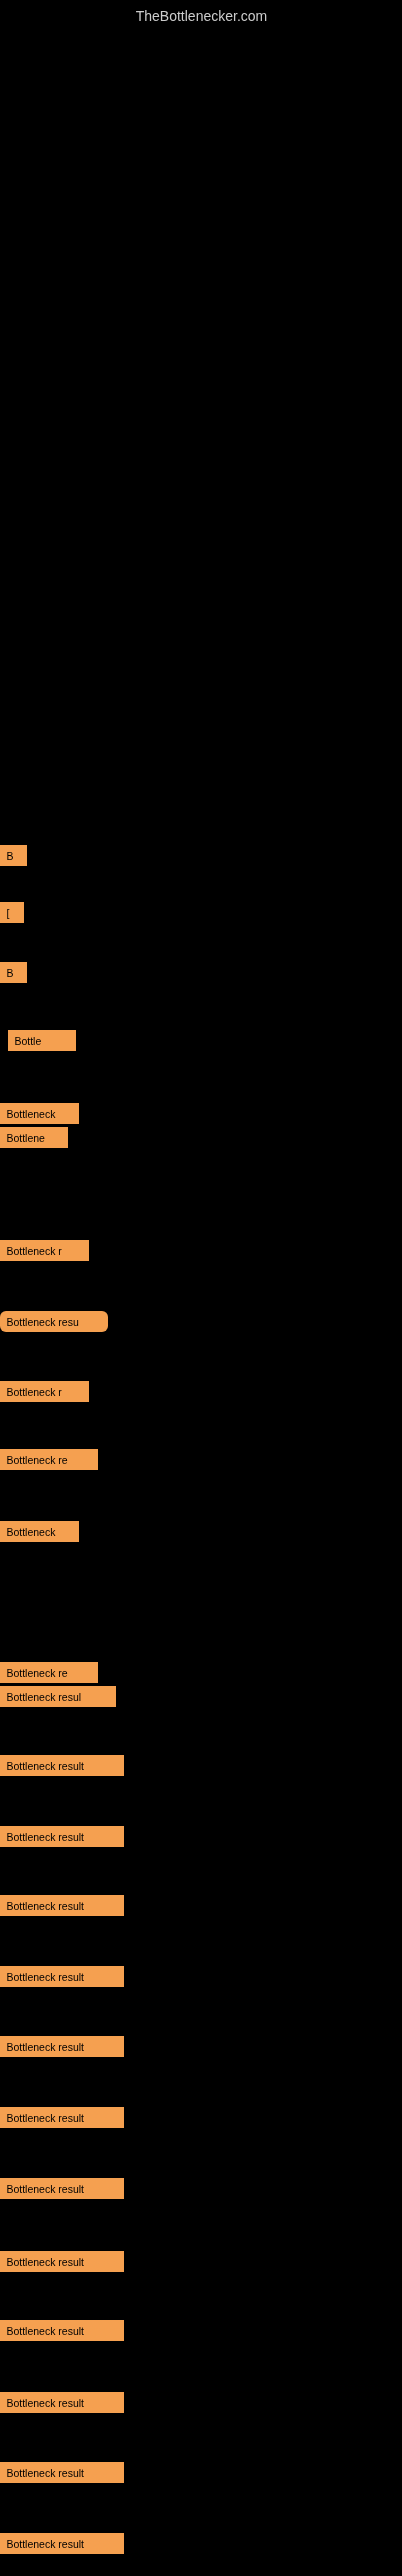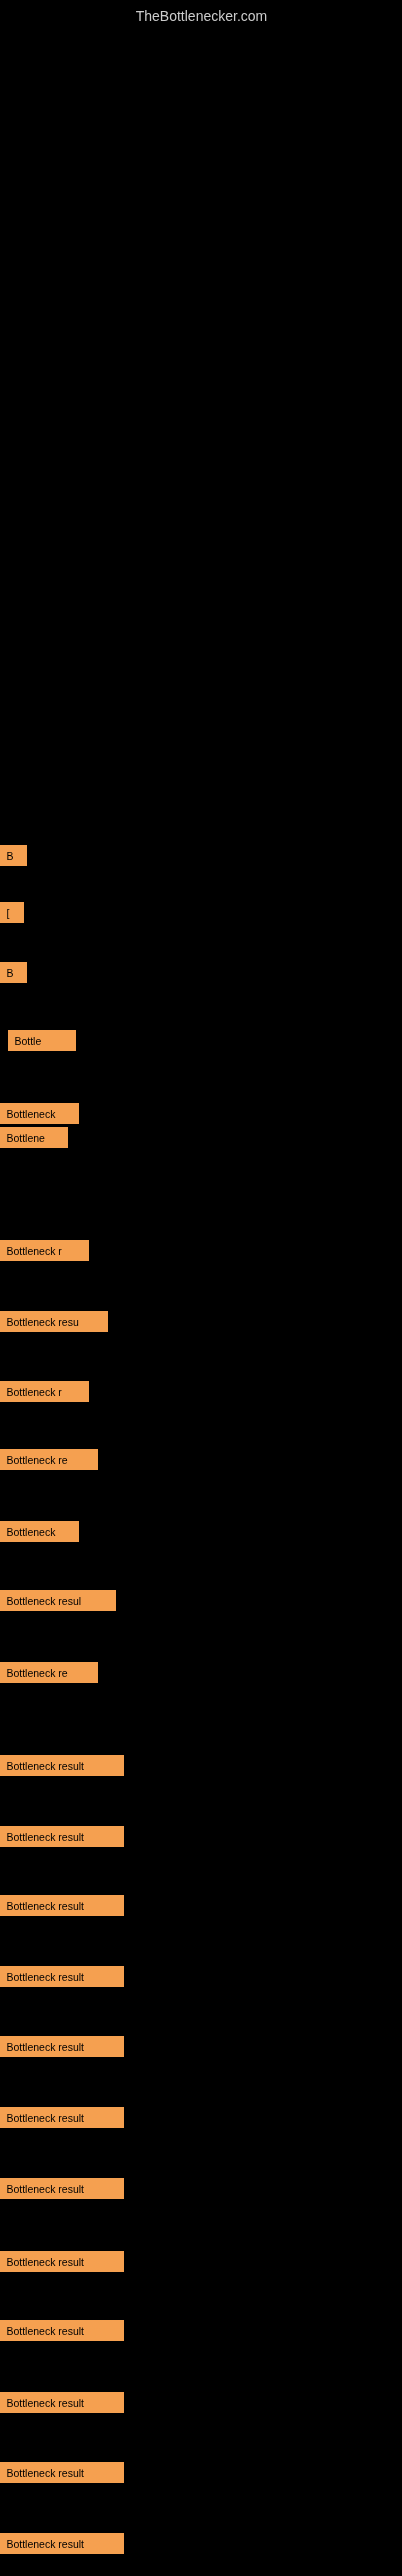--- a/index.html
+++ b/index.html
@@ -29,25 +29,25 @@
 </div>
 
 <div id="results-wrapper">
     <div style="position: absolute; left: 0px; top: 845px; background-color: rgb(245, 160, 80); color: rgb(0, 0, 0); font-size: 10.5px; padding: 3.2px 6.4px; white-space: nowrap; width: 27px; min-height: 21px; display: flex; align-items: center;">B</div>
     <div style="position: absolute; left: 0px; top: 902px; background-color: rgb(245, 160, 80); color: rgb(0, 0, 0); font-size: 10.5px; padding: 3.2px 6.4px; white-space: nowrap; width: 24px; min-height: 21px; display: flex; align-items: center;">[</div>
     <div style="position: absolute; left: 0px; top: 962px; background-color: rgb(245, 160, 80); color: rgb(0, 0, 0); font-size: 10.5px; padding: 3.2px 6.4px; white-space: nowrap; width: 27px; min-height: 21px; display: flex; align-items: center;">B</div>
     <div style="position: absolute; left: 8px; top: 1030px; background-color: rgb(245, 160, 80); color: rgb(0, 0, 0); font-size: 10.5px; padding: 3.2px 6.4px; white-space: nowrap; width: 68px; min-height: 21px; display: flex; align-items: center;">Bottle</div>
     <div style="position: absolute; left: 0px; top: 1103px; background-color: rgb(245, 160, 80); color: rgb(0, 0, 0); font-size: 10.5px; padding: 3.2px 6.4px; white-space: nowrap; width: 79px; min-height: 21px; display: flex; align-items: center;">Bottleneck</div>
     <div style="position: absolute; left: 0px; top: 1127px; background-color: rgb(245, 160, 80); color: rgb(0, 0, 0); font-size: 10.5px; padding: 3.2px 6.4px; white-space: nowrap; width: 68px; min-height: 21px; display: flex; align-items: center;">Bottlene</div>
     <div style="position: absolute; left: 0px; top: 1240px; background-color: rgb(245, 160, 80); color: rgb(0, 0, 0); font-size: 10.5px; padding: 3.2px 6.4px; white-space: nowrap; width: 89px; min-height: 21px; display: flex; align-items: center;">Bottleneck r</div>
-    <div style="position: absolute; left: 0px; top: 1311px; background-color: rgb(245, 160, 80); color: rgb(0, 0, 0); font-size: 10.5px; padding: 3.2px 6.4px; white-space: nowrap; width: 108px; min-height: 21px; display: flex; align-items: center;">Bottleneck resu</div>
+    <div style="position: absolute; left: 0px; top: 1311px; background-color: rgb(245, 160, 80); color: rgb(0, 0, 0); font-size: 10.5px; padding: 3.2px 6.4px; white-space: nowrap; width: 108px; min-height: 21px; display: flex; align-items: center; border-radius: 6px;">Bottleneck resu</div>
     <div style="position: absolute; left: 0px; top: 1381px; background-color: rgb(245, 160, 80); color: rgb(0, 0, 0); font-size: 10.5px; padding: 3.2px 6.4px; white-space: nowrap; width: 89px; min-height: 21px; display: flex; align-items: center;">Bottleneck r</div>
     <div style="position: absolute; left: 0px; top: 1449px; background-color: rgb(245, 160, 80); color: rgb(0, 0, 0); font-size: 10.5px; padding: 3.2px 6.4px; white-space: nowrap; width: 98px; min-height: 21px; display: flex; align-items: center;">Bottleneck re</div>
     <div style="position: absolute; left: 0px; top: 1521px; background-color: rgb(245, 160, 80); color: rgb(0, 0, 0); font-size: 10.5px; padding: 3.2px 6.4px; white-space: nowrap; width: 79px; min-height: 21px; display: flex; align-items: center;">Bottleneck</div>
-    <div style="position: absolute; left: 0px; top: 1590px; background-color: rgb(245, 160, 80); color: rgb(0, 0, 0); font-size: 10.5px; padding: 3.2px 6.4px; white-space: nowrap; width: 116px; min-height: 21px; display: flex; align-items: center;">Bottleneck resul</div>
+    <div style="position: absolute; left: 0px; top: 1686px; background-color: rgb(245, 160, 80); color: rgb(0, 0, 0); font-size: 10.5px; padding: 3.2px 6.4px; white-space: nowrap; width: 116px; min-height: 21px; display: flex; align-items: center;">Bottleneck resul</div>
     <div style="position: absolute; left: 0px; top: 1662px; background-color: rgb(245, 160, 80); color: rgb(0, 0, 0); font-size: 10.5px; padding: 3.2px 6.4px; white-space: nowrap; width: 98px; min-height: 21px; display: flex; align-items: center;">Bottleneck re</div>
     <div style="position: absolute; left: 0px; top: 1755px; background-color: rgb(245, 160, 80); color: rgb(0, 0, 0); font-size: 10.5px; padding: 3.2px 6.4px; white-space: nowrap; width: 124px; min-height: 21px; display: flex; align-items: center;">Bottleneck result</div>
     <div style="position: absolute; left: 0px; top: 1826px; background-color: rgb(245, 160, 80); color: rgb(0, 0, 0); font-size: 10.5px; padding: 3.2px 6.4px; white-space: nowrap; width: 124px; min-height: 21px; display: flex; align-items: center;">Bottleneck result</div>
     <div style="position: absolute; left: 0px; top: 1895px; background-color: rgb(245, 160, 80); color: rgb(0, 0, 0); font-size: 10.5px; padding: 3.2px 6.4px; white-space: nowrap; width: 124px; min-height: 21px; display: flex; align-items: center;">Bottleneck result</div>
     <div style="position: absolute; left: 0px; top: 1966px; background-color: rgb(245, 160, 80); color: rgb(0, 0, 0); font-size: 10.5px; padding: 3.2px 6.4px; white-space: nowrap; width: 124px; min-height: 21px; display: flex; align-items: center;">Bottleneck result</div>
     <div style="position: absolute; left: 0px; top: 2036px; background-color: rgb(245, 160, 80); color: rgb(0, 0, 0); font-size: 10.5px; padding: 3.2px 6.4px; white-space: nowrap; width: 124px; min-height: 21px; display: flex; align-items: center;">Bottleneck result</div>
     <div style="position: absolute; left: 0px; top: 2107px; background-color: rgb(245, 160, 80); color: rgb(0, 0, 0); font-size: 10.5px; padding: 3.2px 6.4px; white-space: nowrap; width: 124px; min-height: 21px; display: flex; align-items: center;">Bottleneck result</div>
     <div style="position: absolute; left: 0px; top: 2178px; background-color: rgb(245, 160, 80); color: rgb(0, 0, 0); font-size: 10.5px; padding: 3.2px 6.4px; white-space: nowrap; width: 124px; min-height: 21px; display: flex; align-items: center;">Bottleneck result</div>
     <div style="position: absolute; left: 0px; top: 2251px; background-color: rgb(245, 160, 80); color: rgb(0, 0, 0); font-size: 10.5px; padding: 3.2px 6.4px; white-space: nowrap; width: 124px; min-height: 21px; display: flex; align-items: center;">Bottleneck result</div>
     <div style="position: absolute; left: 0px; top: 2320px; background-color: rgb(245, 160, 80); color: rgb(0, 0, 0); font-size: 10.5px; padding: 3.2px 6.4px; white-space: nowrap; width: 124px; min-height: 21px; display: flex; align-items: center;">Bottleneck result</div>

